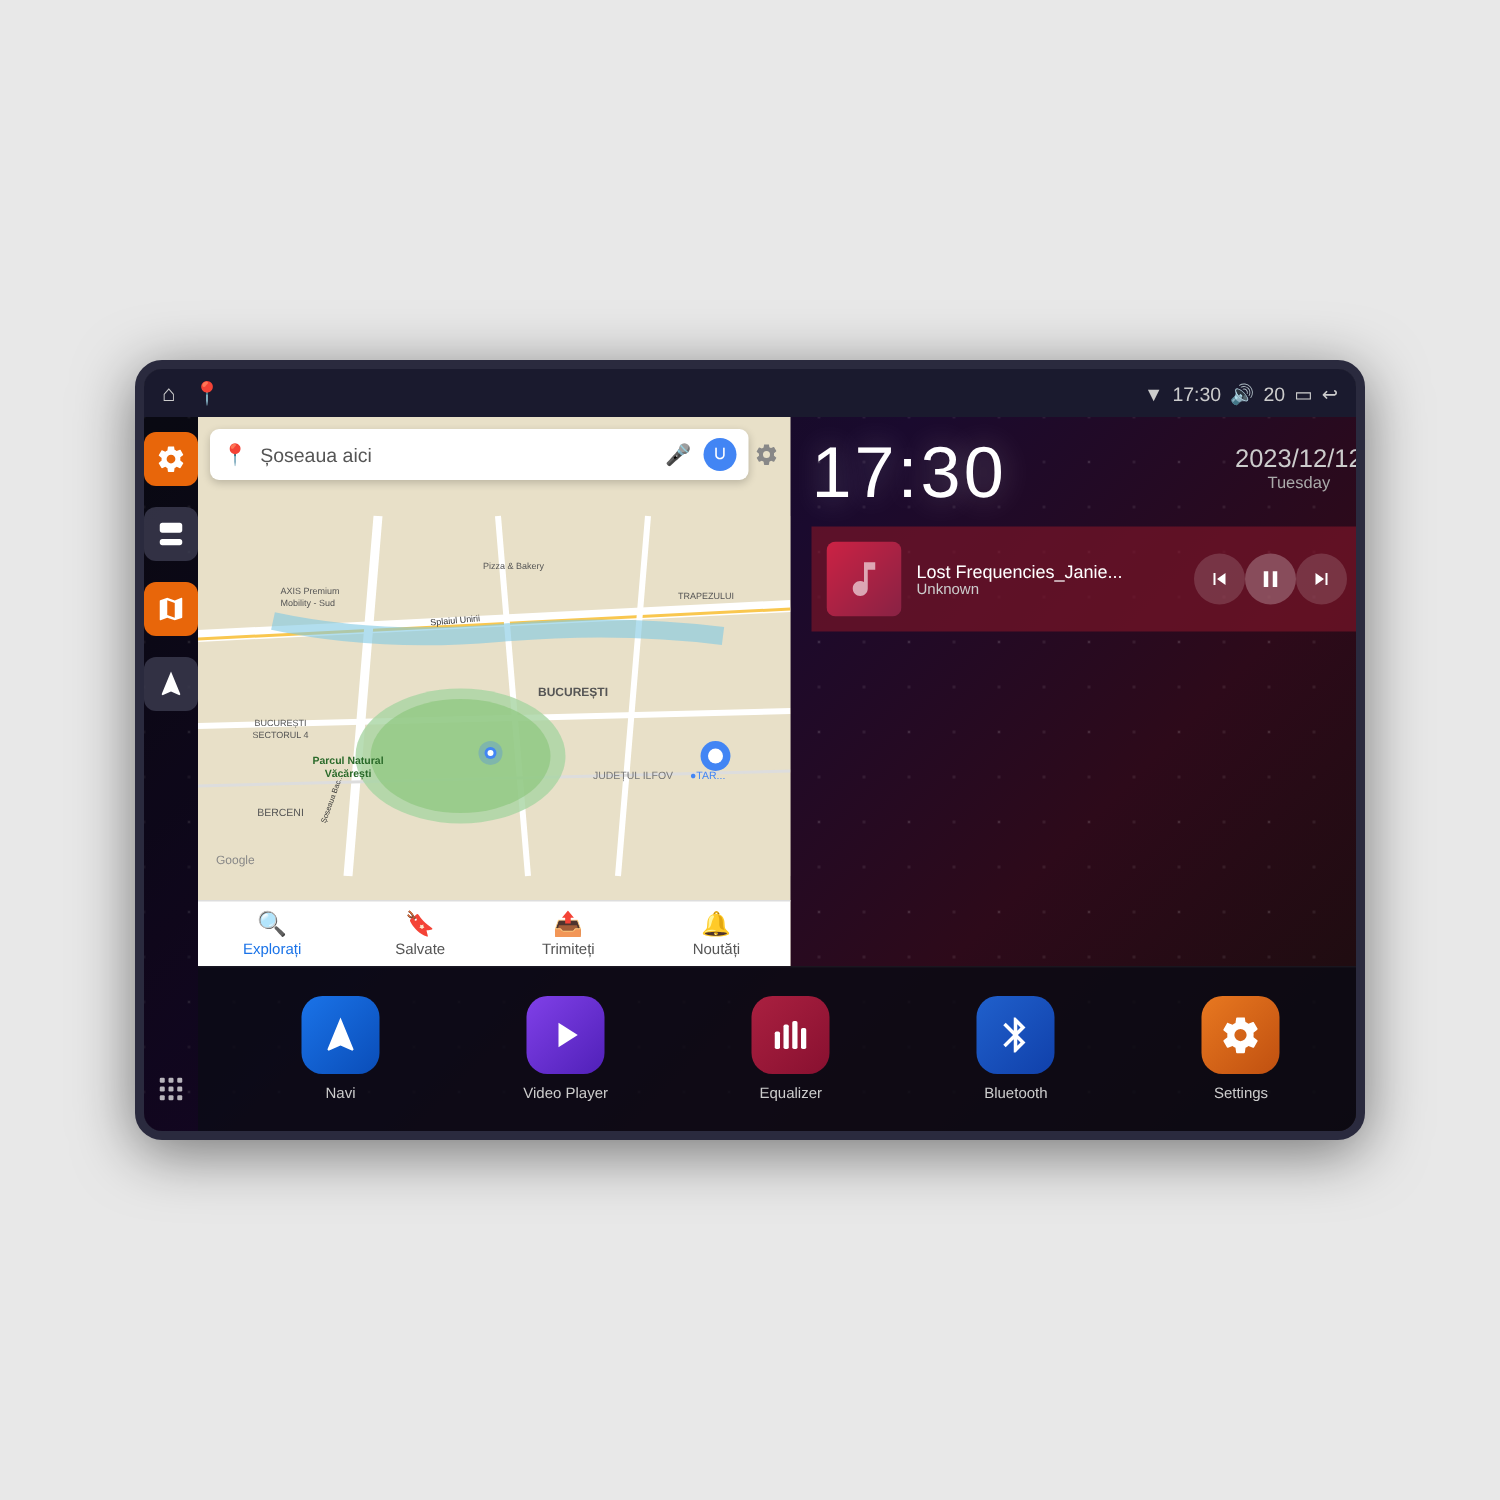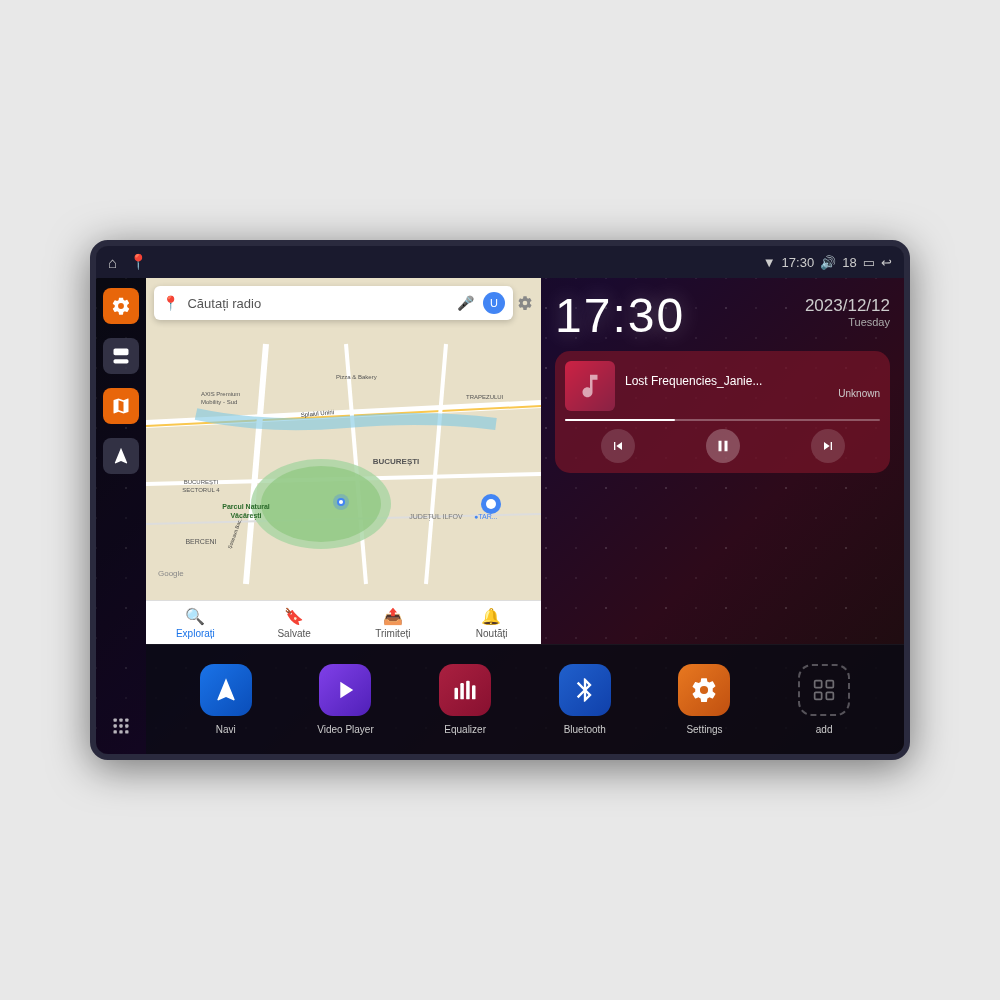--- a/index.html
+++ b/index.html
@@ -185,30 +185,30 @@
       font-weight: 300;
       color: white;
       letter-spacing: 2px;
       text-shadow: 0 0 20px rgba(255,255,255,0.3);
     }
     .clock-date {
       text-align: right;
       padding-top: 8px;
     }
     .clock-date .date-line { color: #ccc; font-size: 17px; }
-    .clock-date .day-line { color: #aaa; font-size: 11px; }
+    .clock-date .day-line { color: #aaa; font-size: 11px; text-align: center; }
 
     
     .music-widget {
       background: rgba(120, 20, 40, 0.7);
-      border-radius: 15px;
+      border-radius: 0;
       padding: 10px;
       display: flex;
-      flex-direction: column;
-      gap: 8px;
+      flex-direction: row;
+      gap: 24px;
     }
     .music-info {
       display: flex;
       gap: 10px;
       align-items: center;
     }
     .music-thumb {
       width: 50px; height: 50px;
       border-radius: 6px;
       background: linear-gradient(135deg, #ff6b6b, #cc3333);
@@ -217,21 +217,21 @@
       display: flex; align-items: center; justify-content: center;
     }
     .music-thumb-inner {
       width: 100%; height: 100%;
       background: linear-gradient(135deg, #cc2244, #882244);
       display: flex; align-items: center; justify-content: center;
       font-size: 20px;
     }
     .music-details { flex: 1; overflow: hidden; }
     .music-title { color: white; font-size: 12px; font-weight: 500; white-space: nowrap; overflow: hidden; text-overflow: ellipsis; }
-    .music-artist { color: #ccc; font-size: 10px; text-align: right; }
+    .music-artist { color: #ccc; font-size: 10px; }
     .music-progress {
       height: 2px;
       background: rgba(255,255,255,0.3);
       border-radius: 2px;
     }
     .music-progress-fill {
       height: 100%;
       width: 35%;
       background: white;
       border-radius: 2px;
@@ -309,21 +309,21 @@
 
   <div class="status-bar">
     <div class="status-bar-left">
       <span style="color:#ccc;font-size:15px;">⌂</span>
       <span style="color:#4285f4;font-size:15px;">📍</span>
     </div>
     <div class="status-bar-right">
       <span class="status-icon">▼</span>
       <span class="status-time">17:30</span>
       <span class="status-icon">🔊</span>
-      <span class="status-time">18</span>
+      <span class="status-time">20</span>
       <span class="status-icon">▭</span>
       <span class="status-icon">↩</span>
     </div>
   </div>
 
   <div class="screen">
 
     <div class="sidebar">
       <div class="sidebar-icon orange">
         <svg viewBox="0 0 24 24">
@@ -360,21 +360,21 @@
       </div>
     </div>
 
     <div class="content">
       <div class="top-section">
 
         <div class="map-panel">
 
           <div class="map-search-bar">
             <span class="map-search-icon">📍</span>
-            <span class="map-search-text">Căutați radio</span>
+            <span class="map-search-text">Șoseaua aici</span>
             <span class="map-search-mic">🎤</span>
             <div class="map-search-avatar">U</div>
           </div>
           <div class="map-settings-btn">
             <svg width="16" height="16" viewBox="0 0 24 24" fill="#888">
                 <path d="M12 15.5A3.5 3.5 0 018.5 12 3.5 3.5 0 0112 8.5a3.5 3.5 0 013.5 3.5 3.5 3.5 0 01-3.5 3.5m7.43-2.92c.04-.3.07-.62.07-.93s-.03-.64-.07-1l2.15-1.68c.2-.15.25-.41.13-.63l-2.04-3.53c-.12-.22-.39-.29-.61-.22l-2.54 1.02c-.52-.4-1.08-.73-1.69-.98l-.38-2.7C14.46 2.18 14.25 2 14 2h-4c-.25 0-.46.18-.49.42l-.38 2.7c-.61.25-1.17.58-1.69.98L4.9 5.08c-.23-.09-.49 0-.61.22L2.25 8.84c-.13.21-.07.47.12.63l2.15 1.68c-.04.36-.07.73-.07 1.1s.03.74.07 1l-2.15 1.68c-.19.15-.24.42-.12.63l2.04 3.53c.12.22.39.3.61.22l2.54-1.02c.52.4 1.08.73 1.69.98l.38 2.7c.03.24.24.42.49.42h4c.25 0 .46-.18.49-.42l.38-2.7c.61-.25 1.17-.58 1.69-.98l2.54 1.02c.22.08.49 0 .61-.22l2.04-3.53c.12-.21.07-.48-.12-.63l-2.15-1.68z"></path>
               </svg>
           </div>
 
           <div class="map-content">
@@ -528,27 +528,16 @@
           <span class="app-label">Bluetooth</span>
         </div>
         <div class="app-item">
           <div class="app-icon gear-orange">
             <svg width="28" height="28" viewBox="0 0 24 24" fill="white">
                 <path d="M12 15.5A3.5 3.5 0 018.5 12 3.5 3.5 0 0112 8.5a3.5 3.5 0 013.5 3.5 3.5 3.5 0 01-3.5 3.5m7.43-2.92c.04-.3.07-.62.07-.93s-.03-.64-.07-1l2.15-1.68c.2-.15.25-.41.13-.63l-2.04-3.53c-.12-.22-.39-.29-.61-.22l-2.54 1.02c-.52-.4-1.08-.73-1.69-.98l-.38-2.7C14.46 2.18 14.25 2 14 2h-4c-.25 0-.46.18-.49.42l-.38 2.7c-.61.25-1.17.58-1.69.98L4.9 5.08c-.23-.09-.49 0-.61.22L2.25 8.84c-.13.21-.07.47.12.63l2.15 1.68c-.04.36-.07.73-.07 1.1s.03.74.07 1l-2.15 1.68c-.19.15-.24.42-.12.63l2.04 3.53c.12.22.39.3.61.22l2.54-1.02c.52.4 1.08.73 1.69.98l.38 2.7c.03.24.24.42.49.42h4c.25 0 .46-.18.49-.42l.38-2.7c.61-.25 1.17-.58 1.69-.98l2.54 1.02c.22.08.49 0 .61-.22l2.04-3.53c.12-.21.07-.48-.12-.63l-2.15-1.68z"></path>
               </svg>
           </div>
           <span class="app-label">Settings</span>
         </div>
-        <div class="app-item">
-          <div class="app-icon add-gray">
-            <svg width="28" height="28" viewBox="0 0 24 24" fill="rgba(255,255,255,0.4)">
-              <rect x="4" y="4" width="6" height="6" rx="1" fill="none" stroke="rgba(255,255,255,0.4)" stroke-width="1.5"></rect>
-              <rect x="14" y="4" width="6" height="6" rx="1" fill="none" stroke="rgba(255,255,255,0.4)" stroke-width="1.5"></rect>
-              <rect x="4" y="14" width="6" height="6" rx="1" fill="none" stroke="rgba(255,255,255,0.4)" stroke-width="1.5"></rect>
-              <rect x="14" y="14" width="6" height="6" rx="1" fill="none" stroke="rgba(255,255,255,0.4)" stroke-width="1.5"></rect>
-            </svg>
-          </div>
-          <span class="app-label">add</span>
-        </div>
       </div>
     </div>
   </div>
 </div>
 
 </body></html>

